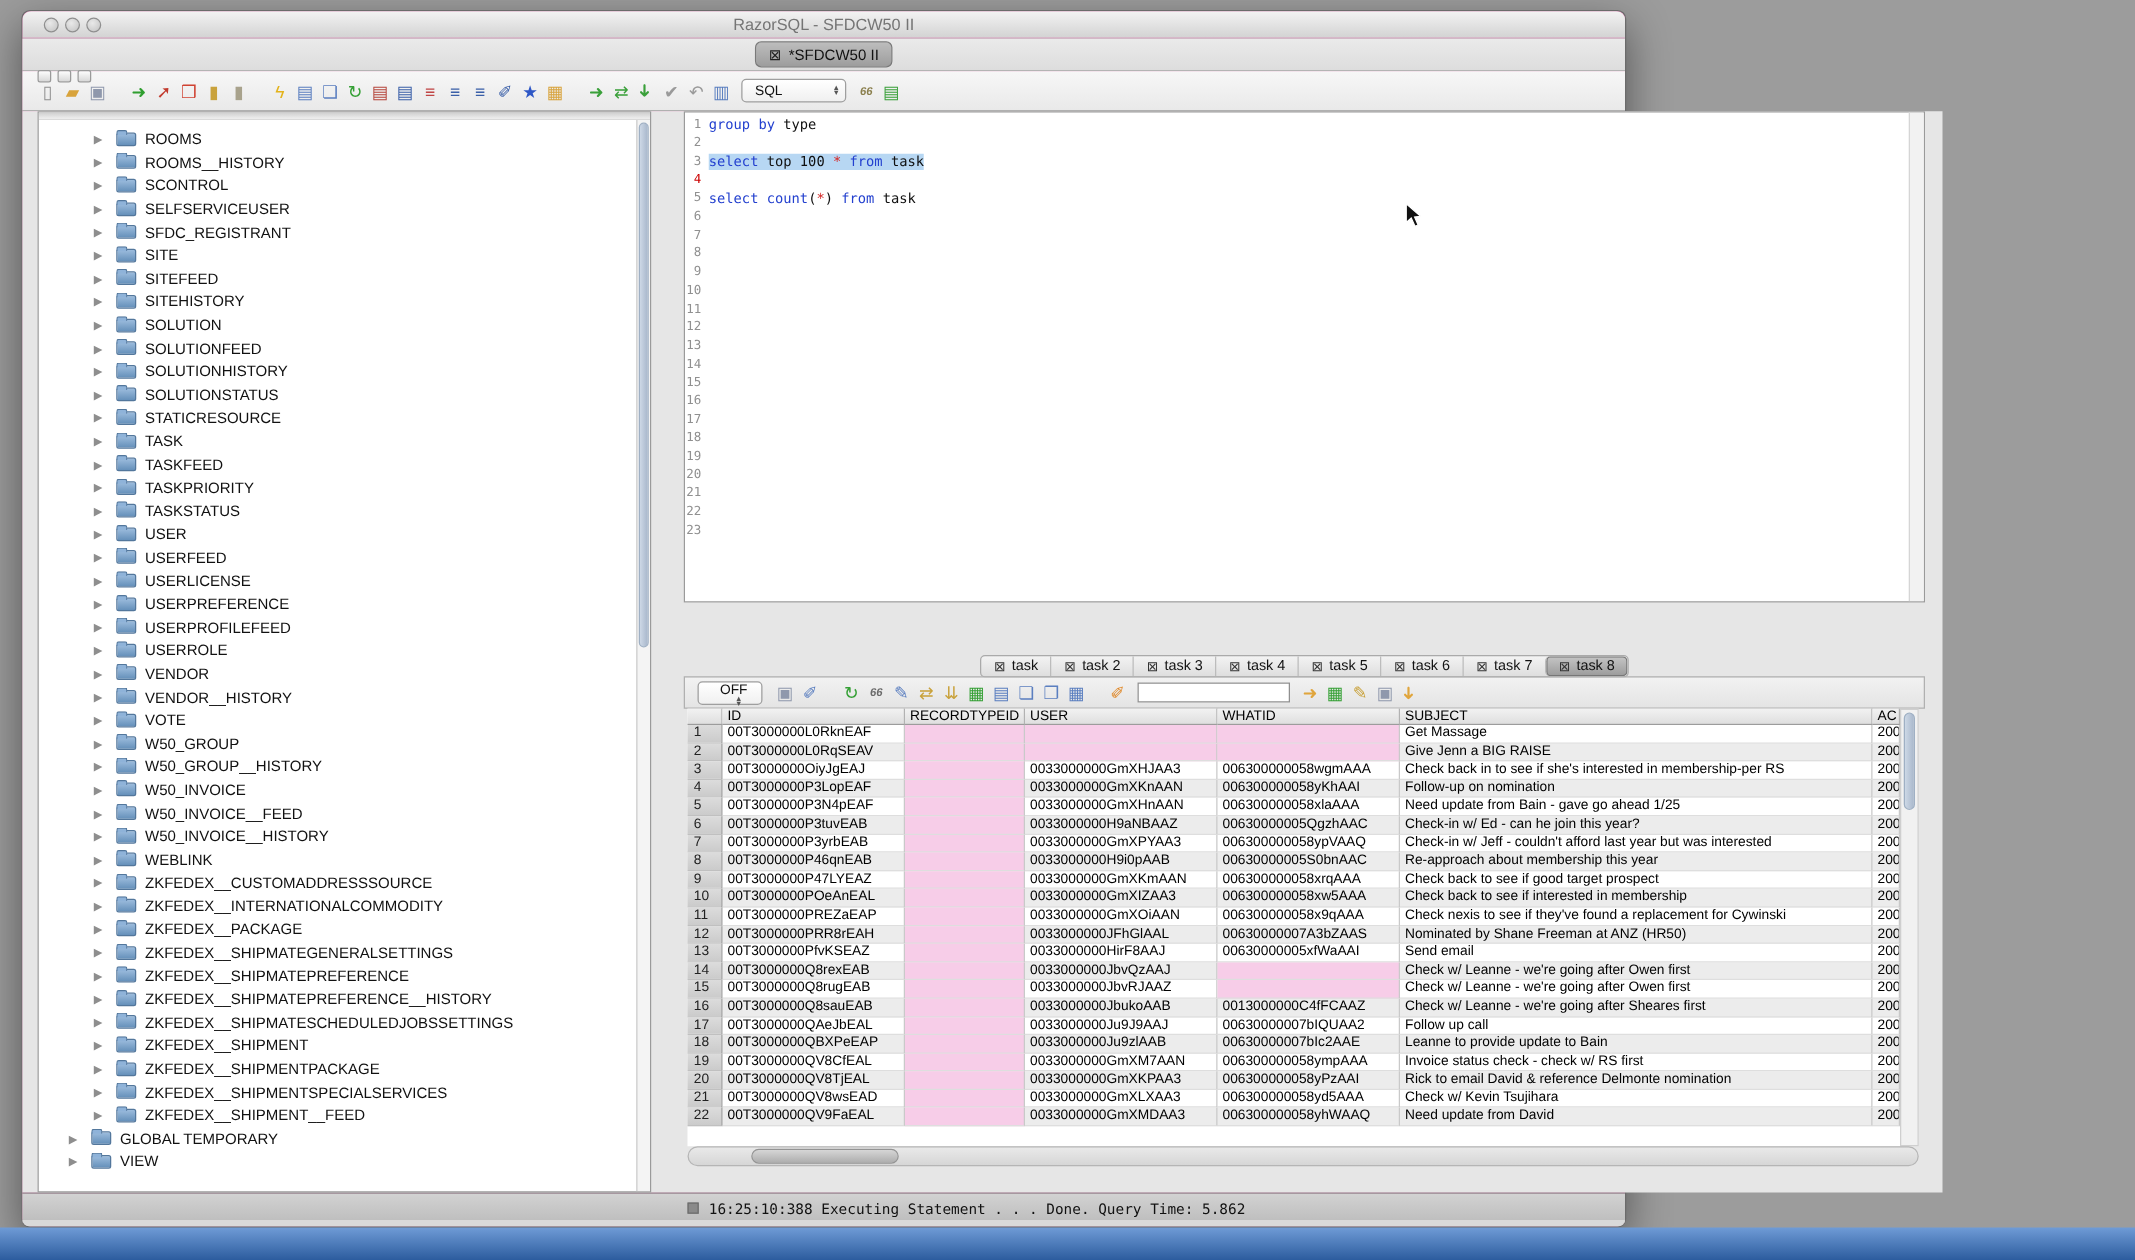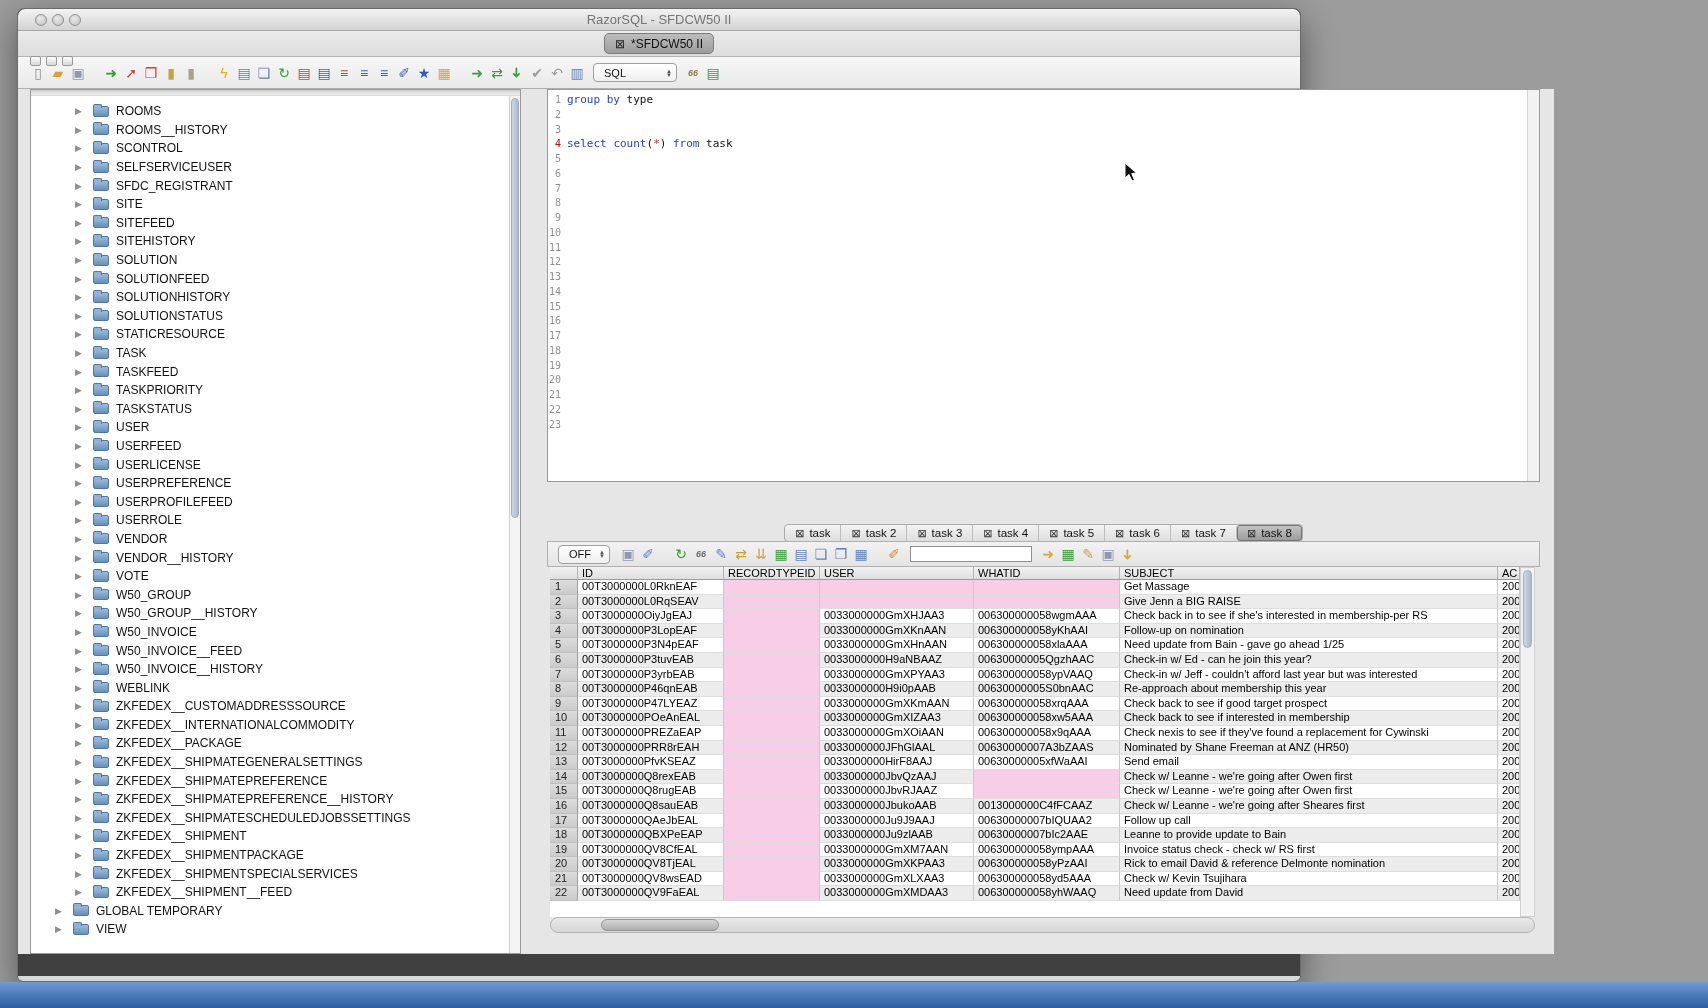--- a/index.html
+++ b/index.html
@@ -4,21 +4,21 @@
 <style>
   * { margin:0; padding:0; box-sizing:border-box; }
   html,body { width:1708px; height:1008px; }
   body { position:relative; background:#9c9c9c; overflow:hidden;
          font-family:"Liberation Sans", sans-serif; }
   .desktop-band { position:absolute; left:0; right:0; bottom:0; height:26px;
     background:linear-gradient(#6f9bd6,#2c5c9e); }
 
   
   .window { position:absolute; left:17px; top:8px; width:1284px; height:974px;
-    background:#404040; border:1px solid #6b6b6b; border-radius:7px;
+    background:#f9a8d4; border:1px solid #6b6b6b; border-radius:7px;
     box-shadow:0 12px 34px rgba(0,0,0,.45); }
   .titlebar { position:absolute; left:0; top:0; right:0; height:22px;
     background:linear-gradient(#f3f3f3,#d3d3d3); border-bottom:1px solid #a6a6a6;
     border-radius:7px 7px 0 0; }
   .lights { position:absolute; left:17px; top:5px; display:flex; gap:5px; }
   .light { width:12px; height:12px; border-radius:50%;
     background:radial-gradient(circle at 40% 35%, #e9e9e9, #c2c2c2);
     border:1px solid #8f8f8f; }
   .wtitle { position:absolute; left:0; right:0; top:3px; text-align:center;
     font-size:13px; color:#757575; }
@@ -40,21 +40,21 @@
     font-size:14px; cursor:default; }
   .tbi.small { font-size:9px; font-weight:bold; font-style:italic; }
   .tsep { width:13px; height:1px; }
   .dropdown { height:19px; background:linear-gradient(#ffffff,#f0f0f0); border:1px solid #9f9f9f;
     border-radius:4px; display:flex; align-items:center; font-size:11px; color:#111;
     padding:0 4px 0 10px; margin:0 6px; }
   .dd-label { flex:1; }
   .stepper { display:flex; flex-direction:column; line-height:4px; font-size:6px; color:#555;
     margin-left:8px; }
   .dropdown.sql { width:84px; }
-  .dropdown.off { width:52px; margin:0 8px 0 4px; }
+  .dropdown.off { width:52px; margin:0 8px 0 4px;flex-direction:column; }
 
   
   .content { position:absolute; left:0; top:80px; width:1536px; height:865px; background:#e6e6e6; }
 
   .sidebar { position:absolute; left:12px; top:0; width:491px; height:865px; background:#fff;
     border:1px solid #9a9a9a; overflow:hidden; }
   .sidebar-topstrip { height:6px; background:linear-gradient(#cfcfcf,#efefef); border-bottom:1px solid #dadada; }
   .tree { padding-top:6px; }
   .trow { height:18.6px; display:flex; align-items:center; padding-left:44px; }
   .trow.out { padding-left:24px; }
@@ -478,20 +478,21 @@
             <div class="ln">18</div>
             <div class="ln">19</div>
             <div class="ln">20</div>
             <div class="ln">21</div>
             <div class="ln">22</div>
             <div class="ln">23</div>
           </div>
         <div class="code">
             <div class="cl"><span class="tk-k">group</span><span class="tk-p"> </span><span class="tk-k">by</span><span class="tk-p"> type</span></div>
             <div class="cl"></div>
+            <div class="cl"><span class="sel"><span class="tk-k">select</span><span class="tk-p"> top 100 </span><span class="tk-c">*</span><span class="tk-p"> </span><span class="tk-k">from</span><span class="tk-p"> task</span></span></div>
             <div class="cl"></div>
             <div class="cl"><span class="tk-k">select</span><span class="tk-p"> </span><span class="tk-k">count</span><span class="tk-p">(</span><span class="tk-c">*</span><span class="tk-p">) </span><span class="tk-k">from</span><span class="tk-p"> task</span></div>
             <div class="cl"></div>
             <div class="cl"></div>
             <div class="cl"></div>
             <div class="cl"></div>
             <div class="cl"></div>
             <div class="cl"></div>
             <div class="cl"></div>
             <div class="cl"></div>
@@ -794,20 +795,24 @@
       <div class="tab-vscroll">
         <div class="tab-vthumb"></div>
       </div>
       <div class="hscroll">
         <div class="hthumb"></div>
       </div>
 
     </div>
   </div>
 
+  <div class="statusbar">
+    <span class="status-square"></span>
+    <span class="status-text">16:25:10:388 Executing Statement . . . Done. Query Time: 5.862</span>
+  </div>
   <div class="bottomedge"></div>
 </div>
 
 <div class="mouse-cursor">
   <svg width="14" height="20" viewBox="0 0 14 20">
     <path d="M1,1 L1,16 L5,12.5 L8,19 L10.5,18 L7.7,11.6 L12.5,11 Z" fill="#111" stroke="#fff" stroke-width="1"></path>
   </svg>
 </div>
 
 <div class="desktop-band"></div>

